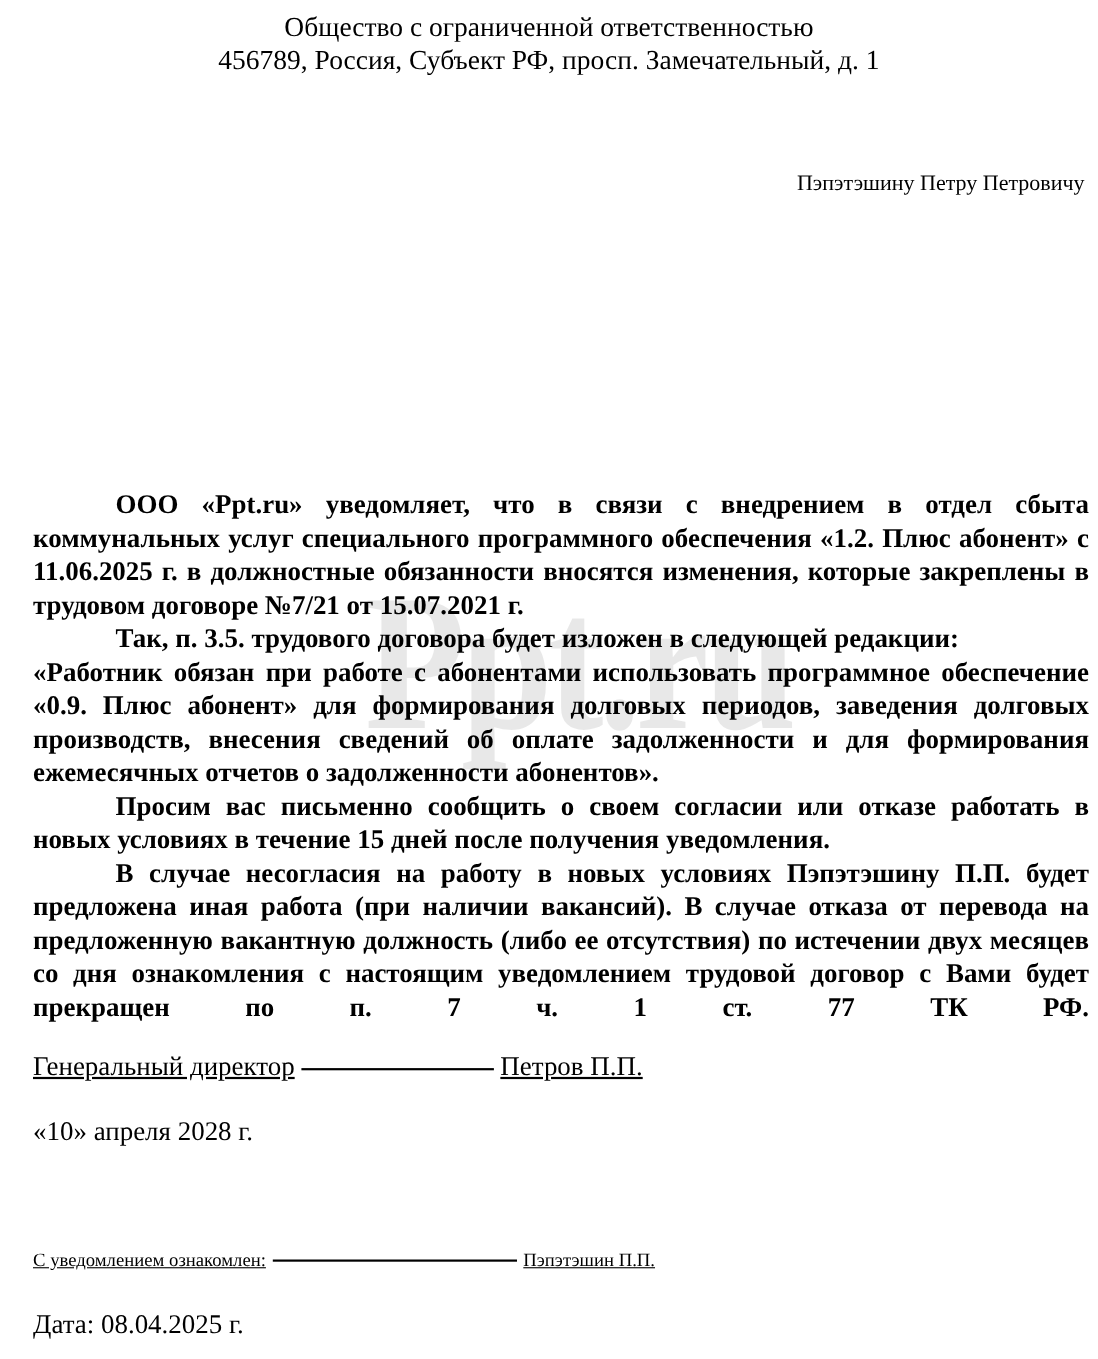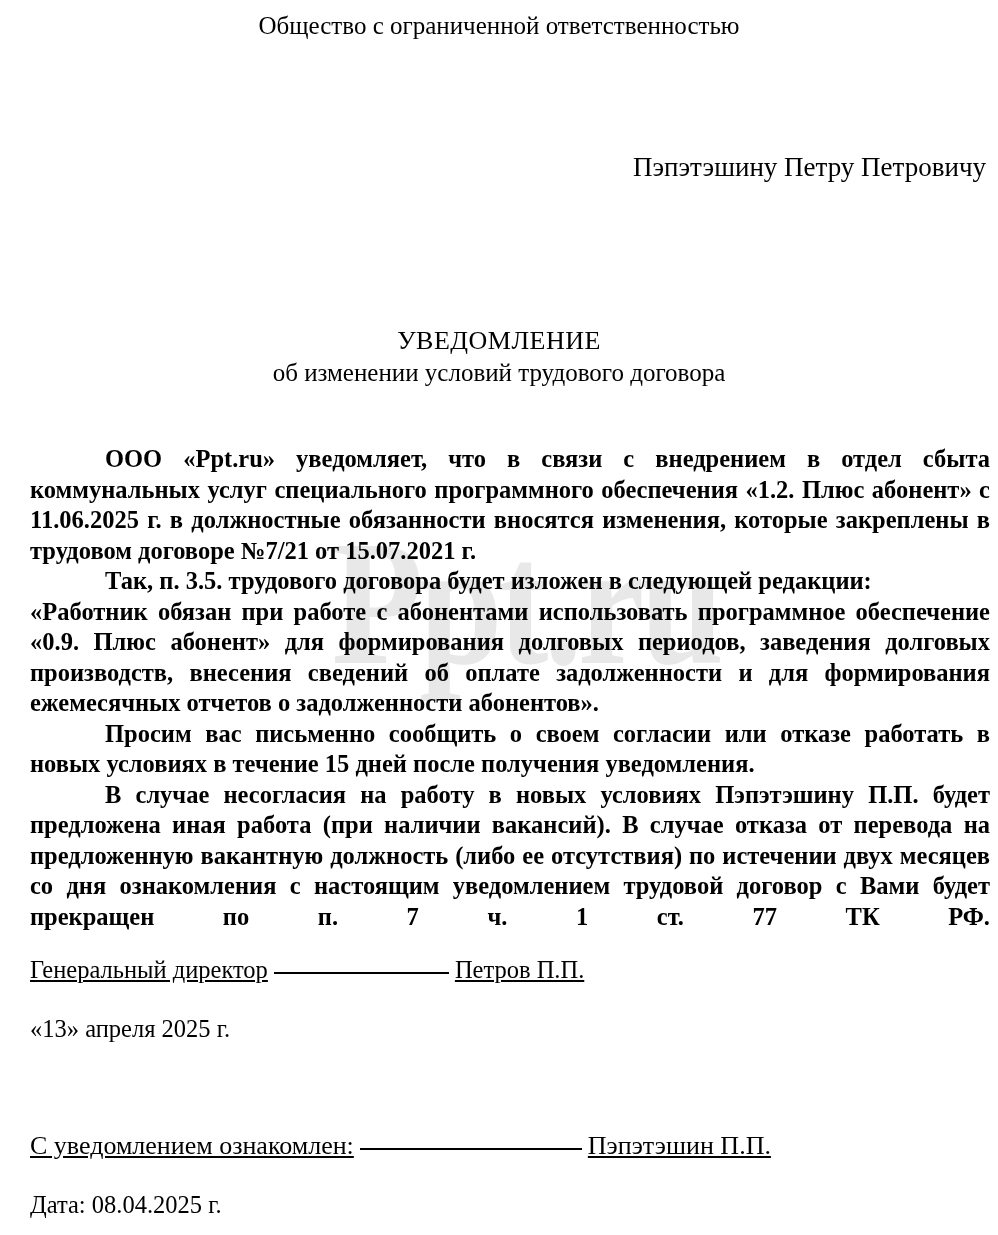--- a/index.html
+++ b/index.html
@@ -71,21 +71,21 @@
     background: #b9b9b9;
     border-radius: 50%;
   }
 
   
   .addressee {
     left: 0;
     top: 150px;
     width: 986px;
     text-align: right;
-    font-size: 27px;
+    font-size: 20px;
     line-height: 34px;
   }
   .addressee-line { display: block; white-space: nowrap; }
 
   
   .title-block {
     left: 0;
     top: 325px;
     width: 998px;
     text-align: center;
@@ -147,21 +147,21 @@
     font-size: 24.5px;
     line-height: 30px;
     white-space: nowrap;
   }
 
   
   .ack-block {
     left: 30px;
     top: 1131px;
     width: 940px;
-    font-size: 26px;
+    font-size: 17px;
     line-height: 30px;
   }
   .ack-date {
     left: 30px;
     top: 1190px;
     font-size: 24.5px;
     line-height: 30px;
     white-space: nowrap;
   }
 </style>
@@ -169,45 +169,42 @@
 <body>
 
 <div class="watermark">
   <span class="watermark-text">Ppt.ru</span>
 </div>
 
 <div class="page">
 
   <div class="abs org-header">
     <span class="org-line">Общество с ограниченной ответственностью</span>
+    <span class="org-line">456789, Россия, Субъект РФ, просп. Замечательный, д. 1</span>
   </div>
 
   <div class="abs addressee">
     <span class="addressee-line">Пэпэтэшину Петру Петровичу</span>
   </div>
 
-  <div class="abs title-block">
-    <div class="doc-title">УВЕДОМЛЕНИЕ</div>
-    <div class="doc-subtitle">об изменении условий трудового договора</div>
-  </div>
 
   <div class="abs body-block">
     <p>ООО «Ppt.ru» уведомляет, что в связи с внедрением в отдел сбыта коммунальных услуг специального программного обеспечения «1.2. Плюс абонент» с 11.06.2025 г. в должностные обязанности вносятся изменения, которые закреплены в трудовом договоре №7/21 от 15.07.2021 г.</p>
     <p>Так, п. 3.5. трудового договора будет изложен в следующей редакции:</p>
     <p class="no-indent">«Работник обязан при работе с абонентами использовать программное обеспечение «0.9. Плюс абонент» для формирования долговых периодов, заведения долговых производств, внесения сведений об оплате задолженности и для формирования ежемесячных отчетов о задолженности абонентов».</p>
     <p>Просим вас письменно сообщить о своем согласии или отказе работать в новых условиях в течение 15 дней после получения уведомления.</p>
     <p>В случае несогласия на работу в новых условиях Пэпэтэшину П.П. будет предложена иная работа (при наличии вакансий). В случае отказа от перевода на предложенную вакантную должность (либо ее отсутствия) по истечении двух месяцев со дня ознакомления с настоящим уведомлением трудовой договор с Вами будет прекращен по п. 7 ч. 1 ст. 77 ТК РФ.</p>
   </div>
 
   <div class="abs signature-block">
     <div class="sig-row">
       <span>Генеральный директор</span><span class="sig-rule sig-rule-director"></span><span>Петров П.П.</span>
     </div>
   </div>
-  <div class="abs sig-date">«13» апреля 2025 г.</div>
+  <div class="abs sig-date">«10» апреля 2028 г.</div>
 
   <div class="abs ack-block">
     <div class="sig-row">
       <span>С уведомлением ознакомлен:</span><span class="sig-rule sig-rule-ack"></span><span>Пэпэтэшин П.П.</span>
     </div>
   </div>
   <div class="abs ack-date">Дата: 08.04.2025 г.</div>
 
 </div>
 

